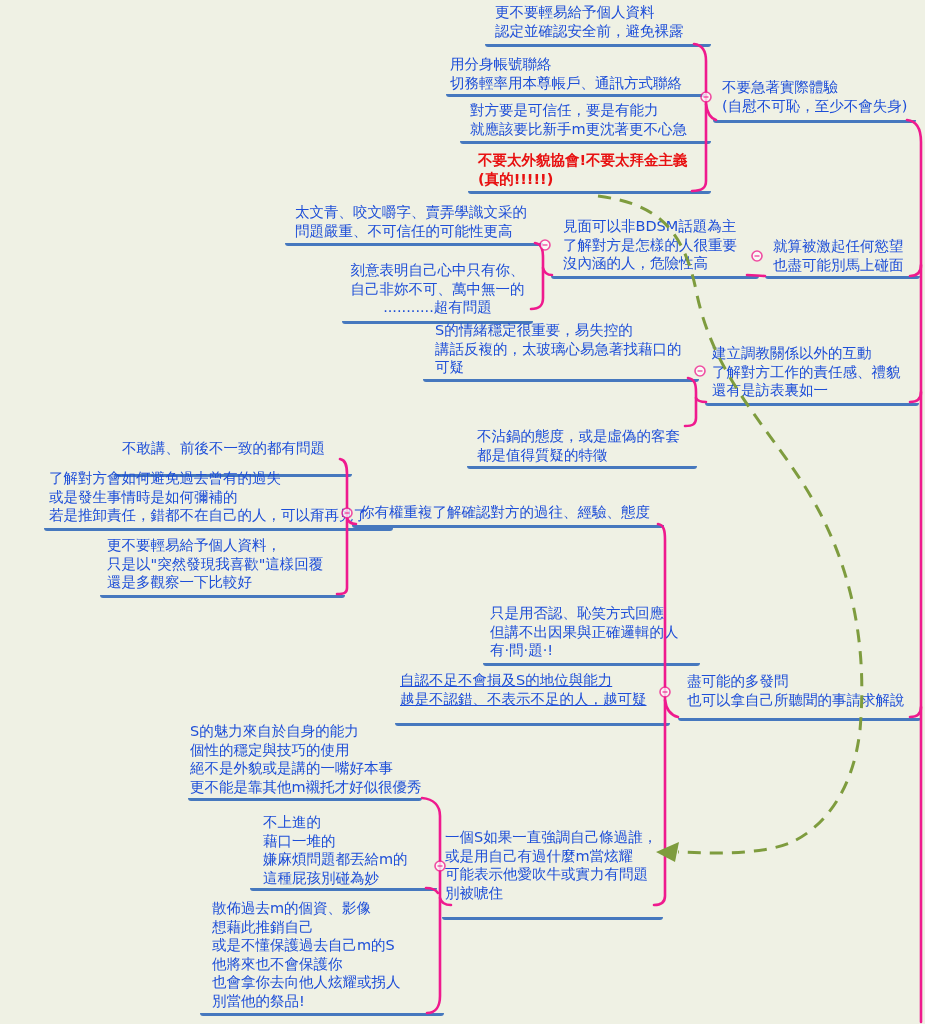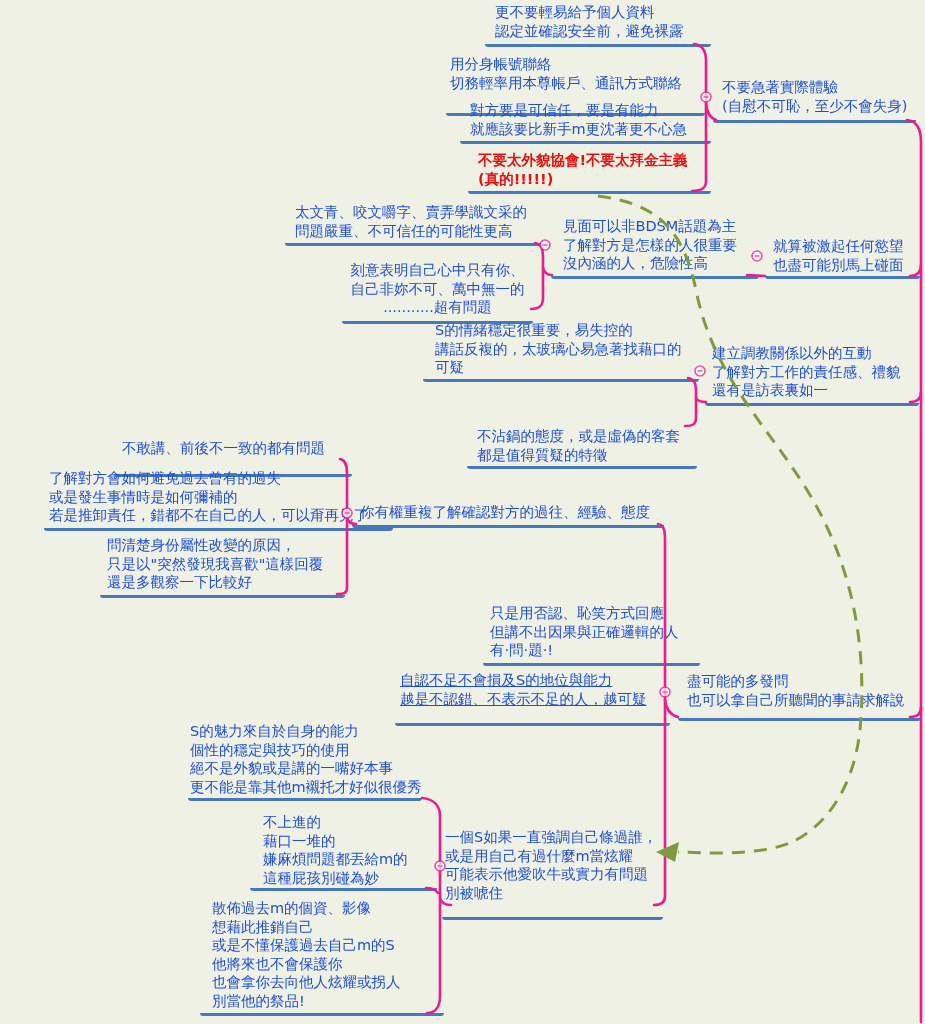--- a/index.html
+++ b/index.html
@@ -85,21 +85,21 @@
     </g>
     <g>
       <circle class="collapse" cx="440" cy="866" r="5"></circle>
         <line class="collapse-minus" x1="437.5" y1="866" x2="442.5" y2="866"></line>
     </g>
   </svg>
 
   <div class="node" style="left:485px;top:3px;width:216px;padding-left:10px;padding-bottom:4px;">更不要輕易給予個人資料
 認定並確認安全前，避免裸露</div>
 
-  <div class="node" style="left:446px;top:55px;width:255px;padding-left:4px;padding-bottom:21px;">用分身帳號聯絡
+  <div class="node" style="left:446px;top:55px;width:255px;padding-left:4px;padding-bottom:2px;">用分身帳號聯絡
 切務輕率用本尊帳戶、通訊方式聯絡</div>
 
   <div class="node" style="left:460px;top:101px;width:241px;padding-left:10px;padding-bottom:3px;">對方要是可信任，要是有能力
 就應該要比新手m更沈著更不心急</div>
 
   <div class="node warning" style="left:468px;top:151px;width:233px;padding-left:10px;padding-bottom:3px;">不要太外貌協會!不要太拜金主義
 (真的!!!!!)</div>
 
   <div class="node" style="left:713px;top:78px;width:194px;padding-left:9px;padding-bottom:5px;">不要急著實際體驗
 (自慰不可恥，至少不會失身)</div>
@@ -128,21 +128,21 @@
   <div class="node" style="left:705px;top:344px;width:207px;padding-left:7px;padding-bottom:3px;">建立調教關係以外的互動
 了解對方工作的責任感、禮貌
 還有是訪表裏如一</div>
 
   <div class="node" style="left:114px;top:439px;width:230px;padding-left:8px;padding-bottom:16px;">不敢講、前後不一致的都有問題</div>
 
   <div class="node" style="left:3px;top:469px;width:344px;padding-left:5px;padding-bottom:3px;margin-left:41px;">了解對方會如何避免過去曾有的過失
 或是發生事情時是如何彌補的
 若是推卸責任，錯都不在自己的人，可以甭再見了</div>
 
-  <div class="node" style="left:100px;top:536px;width:238px;padding-left:7px;padding-bottom:3px;">問清楚身份屬性改變的原因，
+  <div class="node" style="left:100px;top:536px;width:238px;padding-left:7px;padding-bottom:3px;">更不要輕易給予個人資料，
 只是以"突然發現我喜歡"這樣回覆
 還是多觀察一下比較好</div>
 
   <div class="node" style="left:352px;top:503px;width:304px;padding-left:8px;padding-bottom:3px;">你有權重複了解確認對方的過往、經驗、態度</div>
 
   <div class="node" style="left:455px;top:604px;width:210px;padding-left:7px;padding-bottom:3px;margin-left:28px;">只是用否認、恥笑方式回應
 但講不出因果與正確邏輯的人
 有·問·題·!</div>
 
   <div class="node" style="left:395px;top:671px;width:270px;padding-left:5px;padding-bottom:15px;text-decoration:underline;">自認不足不會損及S的地位與能力

